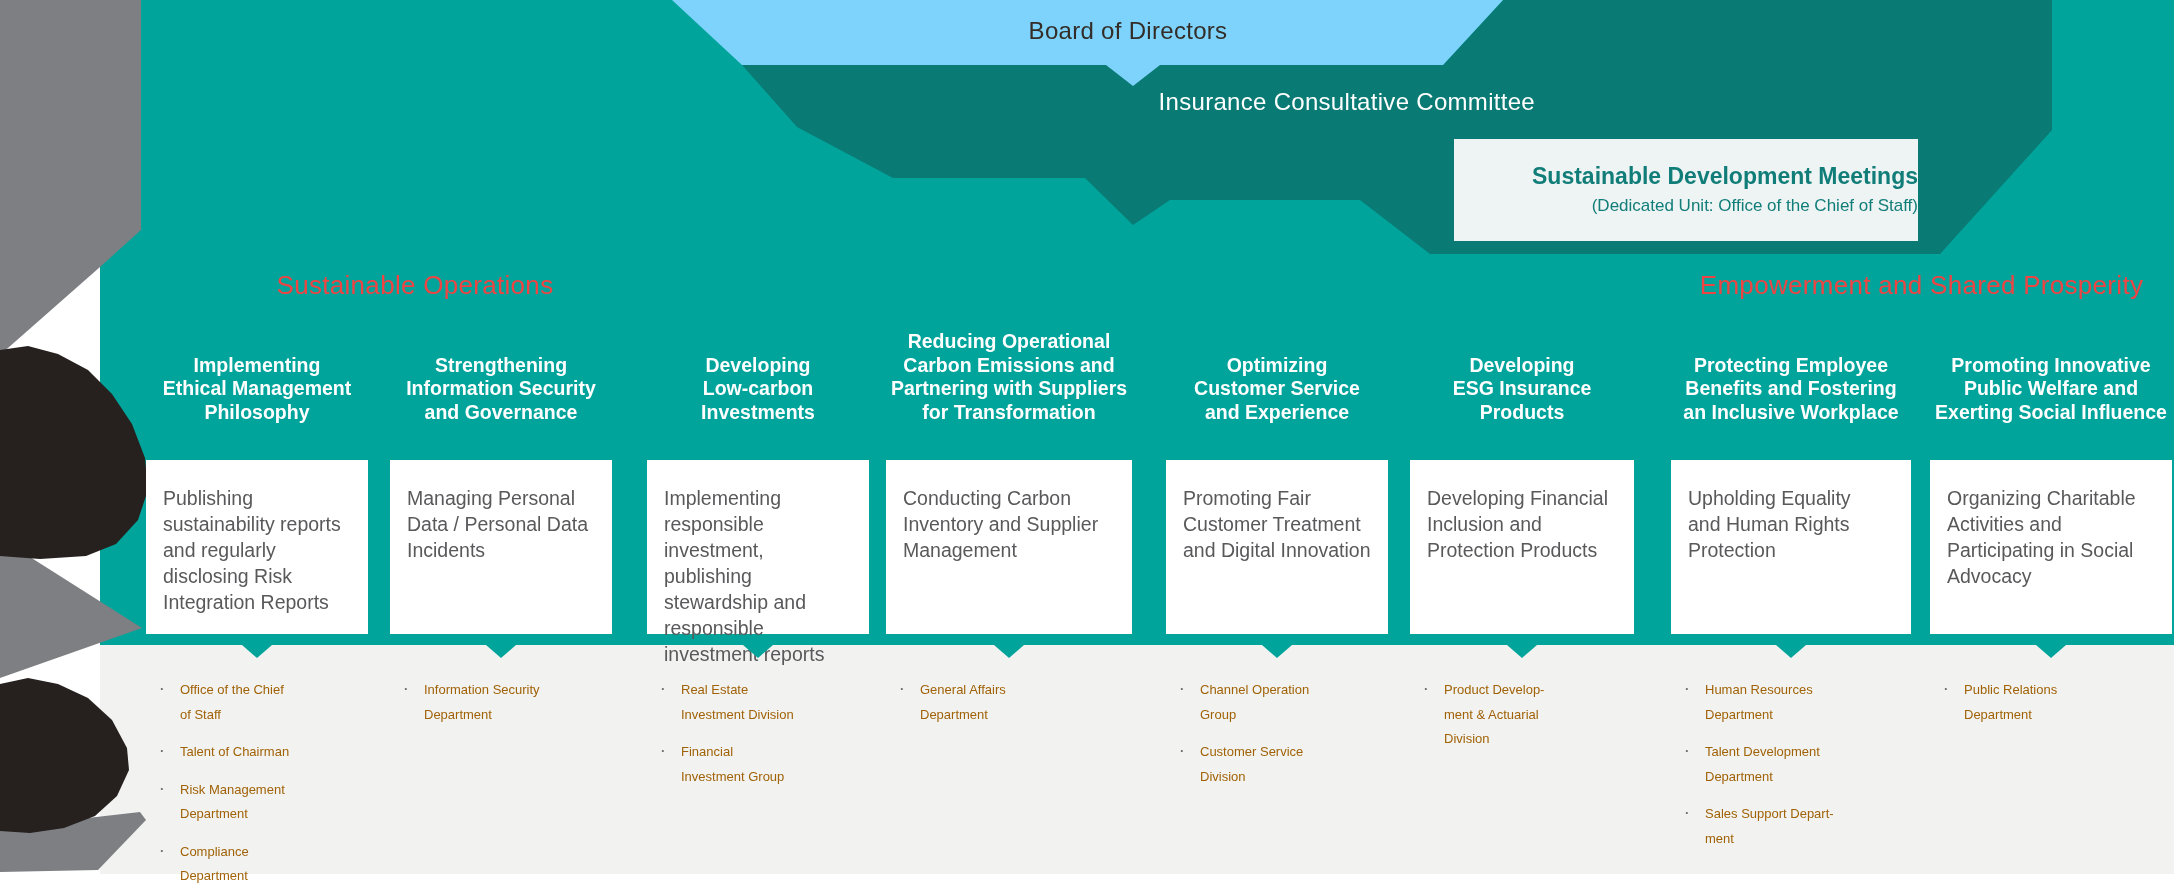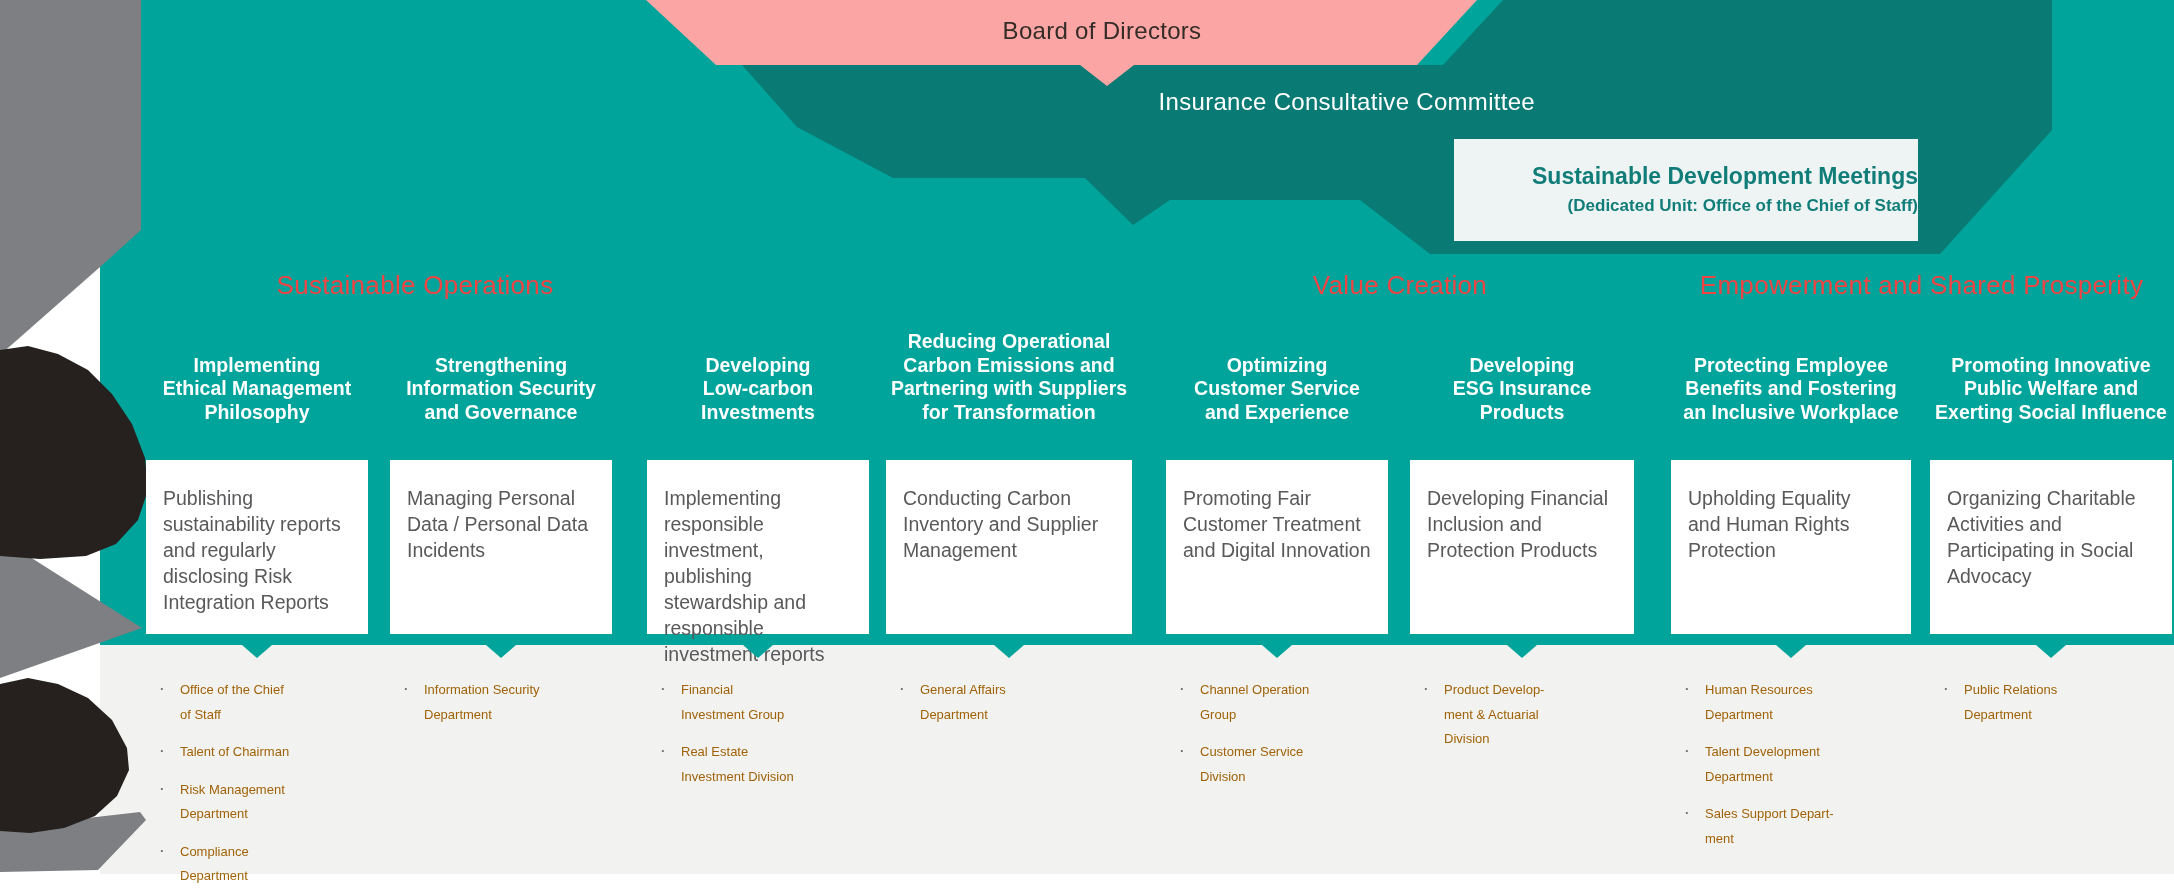--- a/index.html
+++ b/index.html
@@ -15,33 +15,33 @@
     position:absolute;left:700px;top:0;width:1360px;height:258px;background:#0a7a75;z-index:2;
     clip-path:polygon(42px 65px,743px 65px,803px 0px,1352px 0px,1352px 130px,1240px 254px,
                       730px 254px,660px 200px,470px 200px,433px 225px,385px 178px,
                       193px 178px,97px 127px);
   }
   .committee-label{
     position:absolute;left:35px;top:86px;width:800px;text-align:right;
     color:#ffffff;font-size:24px;font-weight:500;line-height:32px;letter-spacing:.3px;
   }
   .yellow-band{
-    position:absolute;left:634px;top:0;width:850px;height:90px;background:#fca5a5;z-index:3;
+    position:absolute;left:660px;top:0;width:850px;height:90px;background:#7dd3fc;z-index:3;
     clip-path:polygon(12px 0px,843px 0px,783px 65px,500px 65px,473px 86px,446px 65px,82px 65px);
   }
   .board-label{
     position:absolute;left:118px;top:16px;width:700px;text-align:center;
     color:#332c27;font-size:24px;font-weight:500;line-height:30px;letter-spacing:.3px;
   }
   .meetings-box{
     position:absolute;left:1454px;top:139px;width:464px;height:102px;background:#eef4f3;z-index:4;
     display:flex;flex-direction:column;justify-content:center;align-items:flex-end;text-align:center;
   }
   .meetings-title{color:#117d79;font-size:23px;font-weight:700;line-height:28px;}
-  .meetings-subtitle{color:#117d79;font-size:17px;font-weight:700;line-height:24px;margin-top:4px;}
+  .meetings-subtitle{color:#117d79;font-size:17px;font-weight:400;line-height:24px;margin-top:4px;}
   
   .shape{position:absolute;z-index:5;}
   .gray-top{left:0;top:0;width:150px;height:358px;background:#7d7f82;
     clip-path:polygon(0px 0px,141px 0px,141px 230px,100px 267px,0px 355px);}
   .gray-chevron{left:0;top:530px;width:146px;height:150px;background:#7d7f82;
     clip-path:polygon(0px 8px,142px 98px,0px 148px);}
   .gray-taper{left:0;top:806px;width:146px;height:70px;background:#7d7f82;
     clip-path:polygon(0px 22px,140px 6px,146px 14px,98px 64px,0px 66px);}
   .black-blob1{left:0;top:344px;width:152px;height:216px;background:#26211f;z-index:6;
     clip-path:polygon(0px 6px,28px 2px,58px 10px,88px 26px,112px 50px,132px 80px,145px 114px,
@@ -99,21 +99,20 @@
     <div class="meetings-subtitle">(Dedicated Unit: Office of the Chief of Staff)</div>
   </div>
 
   <div class="shape gray-top"></div>
   <div class="shape gray-chevron"></div>
   <div class="shape gray-taper"></div>
   <div class="shape black-blob1"></div>
   <div class="shape black-blob2"></div>
 
   <div class="group-header" style="left:160px;width:510px">Sustainable Operations</div>
-  <div class="group-header" style="left:1166px;width:468px">Value Creation</div>
   <div class="group-header" style="left:1671px;width:501px">Empowerment and Shared Prosperity</div>
 
   <div class="pillar" style="left:146px;width:222px">
     <div class="sub">Implementing
 Ethical Management
 Philosophy</div>
     <div class="focus-box">Publishing
 sustainability reports
 and regularly
 disclosing Risk
@@ -149,24 +148,24 @@
 Low-carbon
 Investments</div>
     <div class="focus-box">Implementing
 responsible
 investment, publishing
 stewardship and
 responsible
 investment reports</div>
     <div class="tri"></div>
     <div class="dept-list">
+      <div class="dept-item">Real Estate
+Investment Division</div>
       <div class="dept-item">Financial
 Investment Group</div>
-      <div class="dept-item">Real Estate
-Investment Division</div>
     </div>
   </div>
 
   <div class="pillar" style="left:886px;width:246px">
     <div class="sub">Reducing Operational
 Carbon Emissions and
 Partnering with Suppliers
 for Transformation</div>
     <div class="focus-box">Conducting Carbon
 Inventory and Supplier

